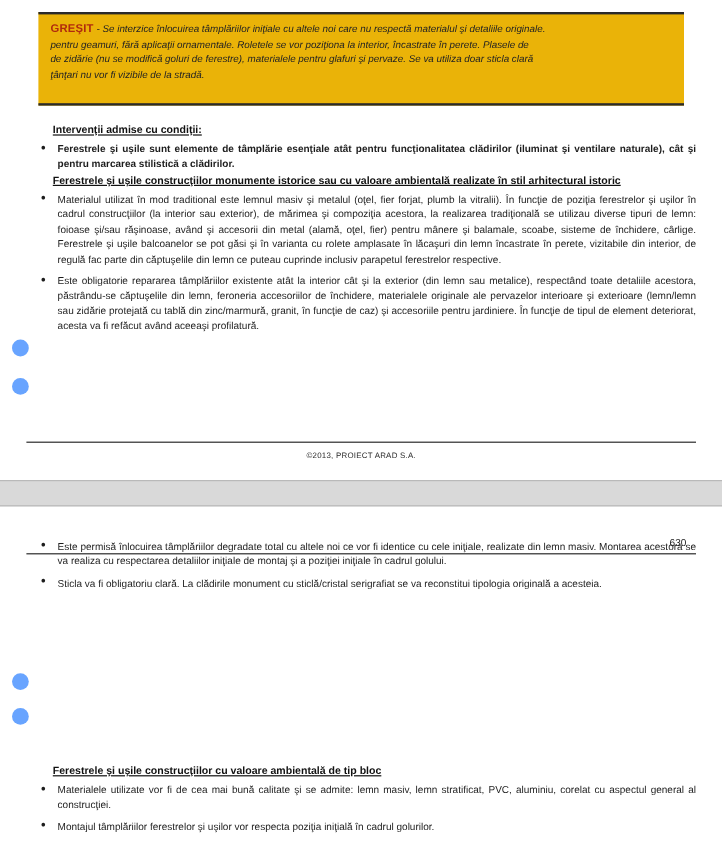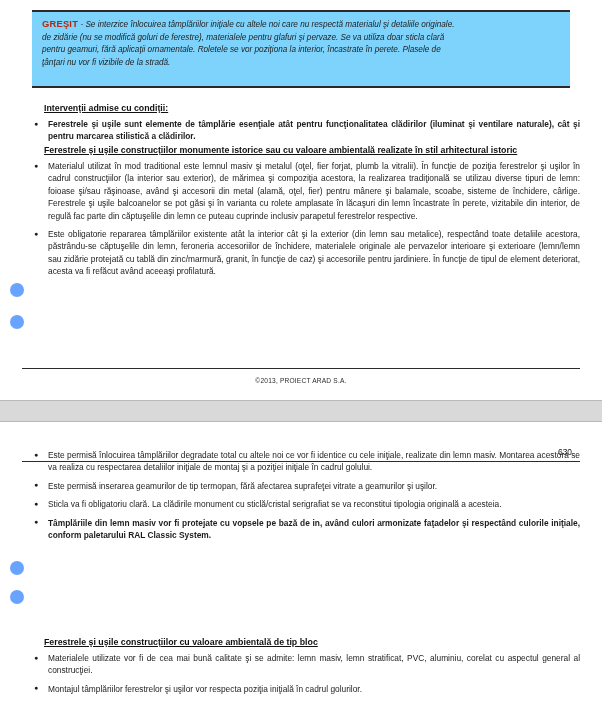--- a/index.html
+++ b/index.html
@@ -22,21 +22,21 @@
     height: 722px;
   }
 
   
   .warn-block {
     position: absolute;
     left: 32px;
     top: 10px;
     width: 538px;
     height: 78px;
-    background: #7dd3fc;
+    background: #eab308;
     border-top: 2px solid #2a2a2a;
     border-bottom: 2px solid #2a2a2a;
     box-sizing: border-box;
     padding: 6px 8px 4px 10px;
   }
   .warn-text {
     font-size: 8.2px;
     line-height: 12.6px;
     color: #232323;
     text-align: justify;
@@ -140,22 +140,22 @@
   }
 </style>
 </head>
 <body>
 
 <div class="page">
 
   <div class="warn-block">
     <div class="warn-text">
       <span class="warn-lead">GREŞIT</span><span> - Se interzice înlocuirea tâmplăriilor iniţiale cu altele noi care nu respectă materialul şi detaliile originale.</span>
+      <span class="warn-line">pentru geamuri, fără aplicaţii ornamentale. Roletele se vor poziţiona la interior, încastrate în perete. Plasele de</span>
       <span class="warn-line">de zidărie (nu se modifică goluri de ferestre), materialele pentru glafuri şi pervaze. Se va utiliza doar sticla clară</span>
-      <span class="warn-line">pentru geamuri, fără aplicaţii ornamentale. Roletele se vor poziţiona la interior, încastrate în perete. Plasele de</span>
       <span class="warn-line">ţânţari nu vor fi vizibile de la stradă.</span>
     </div>
   </div>
 
   <div class="section" style="top:102px;">
     <div class="heading">Intervenţii admise cu condiţii:</div>
     <ul class="bullets">
       <li class="bold-item">Ferestrele şi uşile sunt elemente de tâmplărie esenţiale atât pentru funcţionalitatea clădirilor (iluminat şi ventilare naturale), cât şi pentru  marcarea stilistică a clădirilor.</li>
     </ul>
   </div>
@@ -177,23 +177,21 @@
   <div class="page-gap" style="top:400px; height:22px;"></div>
   <div class="page-gap-line" style="top:400px;"></div>
   <div class="page-gap-line" style="top:421px;"></div>
 
   <div class="page-number" style="top:447px;">630</div>
   <div class="rule" style="left:22px; top:461px; width:558px; height:1.2px;"></div>
 
   <div class="section" style="top:449px;">
     <ul class="bullets">
       <li>Este permisă înlocuirea tâmplăriilor degradate total cu altele noi ce vor fi identice cu cele iniţiale, realizate din lemn masiv. Montarea acestora se va realiza cu respectarea detaliilor iniţiale de montaj şi a poziţiei iniţiale în cadrul golului.</li>
-      <li>Este permisă inserarea geamurilor de tip termopan, fără afectarea suprafeţei vitrate a geamurilor şi uşilor.</li>
       <li>Sticla va fi obligatoriu clară. La clădirile monument cu sticlă/cristal serigrafiat se va reconstitui tipologia originală a acesteia.</li>
-      <li class="bold-item">Tâmplăriile din lemn masiv vor fi protejate cu vopsele pe bază de in, având culori armonizate faţadelor şi respectând culorile iniţiale, conform paletarului RAL Classic System.</li>
     </ul>
   </div>
 
   <div class="section" style="top:636px;">
     <div class="heading" style="margin-left:22px;">Ferestrele şi uşile construcţiilor cu valoare ambientală de tip bloc</div>
     <ul class="bullets">
       <li>Materialele utilizate vor fi de cea mai bună calitate şi se admite: lemn masiv, lemn stratificat, PVC, aluminiu, corelat cu aspectul general al construcţiei.</li>
       <li>Montajul tâmplăriilor ferestrelor şi uşilor vor respecta poziţia iniţială în cadrul golurilor.</li>
     </ul>
   </div>

